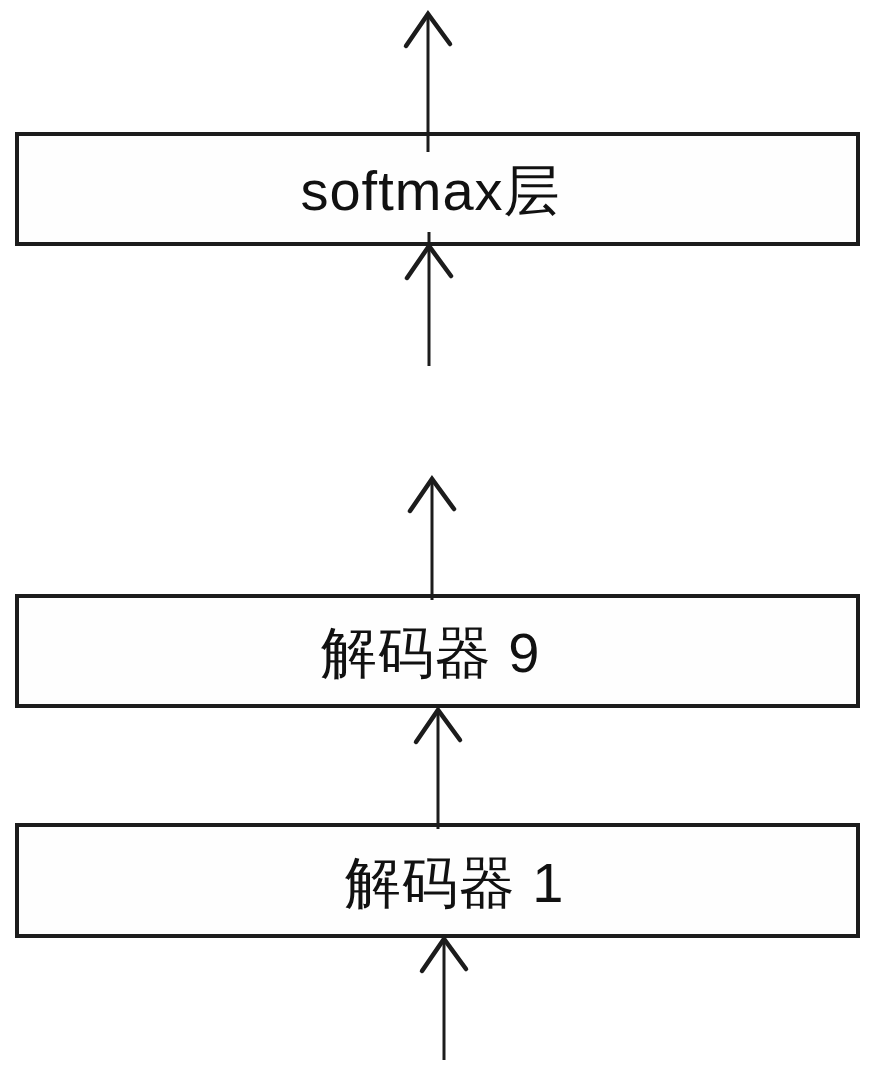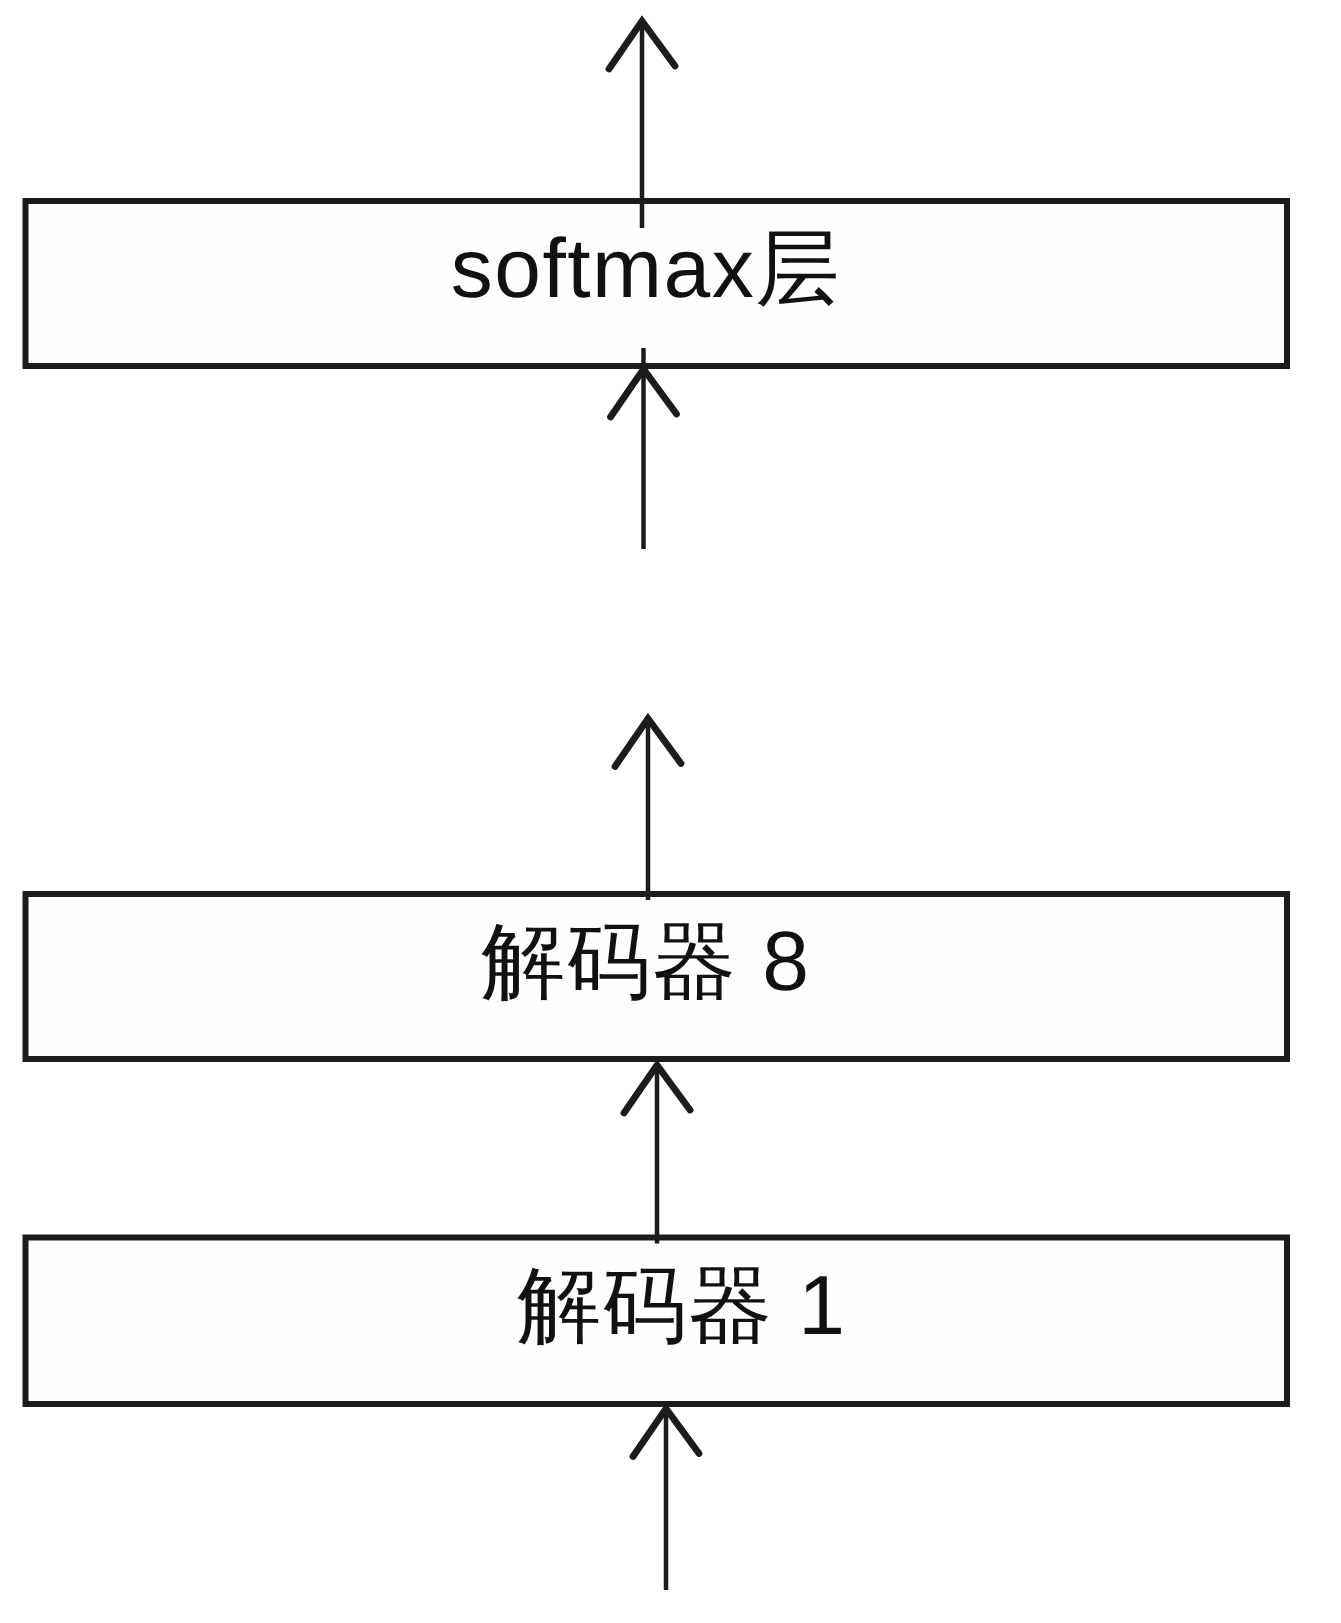--- a/index.html
+++ b/index.html
@@ -17,21 +17,21 @@
   }
   .box {
     position: absolute;
     left: 15px;
     width: 845px;
     height: 114px;
     box-sizing: border-box;
     border: 4px solid #1c1c1c;
     background: #fefefe;
     display: flex;
-    align-items: flex-start;
+    align-items: center;
     justify-content: center;
     padding-right: 14px;
     padding-top: 6px;
     z-index: 1;
   }
   .box-label {
     font-size: 56px;
     color: #111111;
     letter-spacing: 1px;
     white-space: nowrap;
@@ -59,21 +59,21 @@
 <body>
 
 <div id="stage">
 
   <div class="box" style="top:132px;">
     <span class="box-label">softmax层</span>
   </div>
 
 
   <div class="box" style="top:594px;">
-    <span class="box-label">解码器 8</span>
+    <span class="box-label">解码器 9</span>
   </div>
 
   <div class="box" style="top:823px; height:115px;padding-left:48px;">
     <span class="box-label">解码器 1</span>
   </div>
 
   <svg id="arrow-overlay" width="894" height="1082" viewBox="0 0 894 1082">
 
     <g>
       <line class="arrow-shaft" x1="428" y1="15" x2="428" y2="152"></line>

